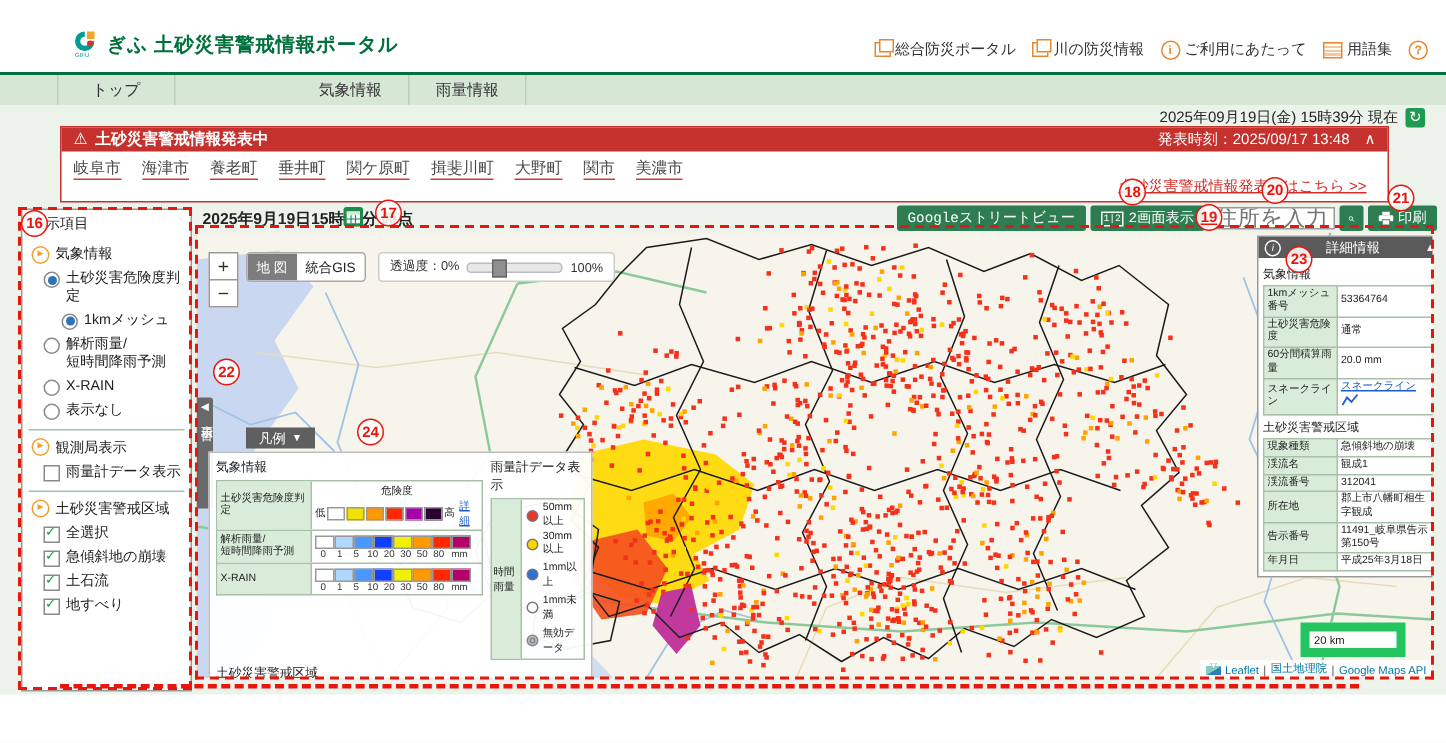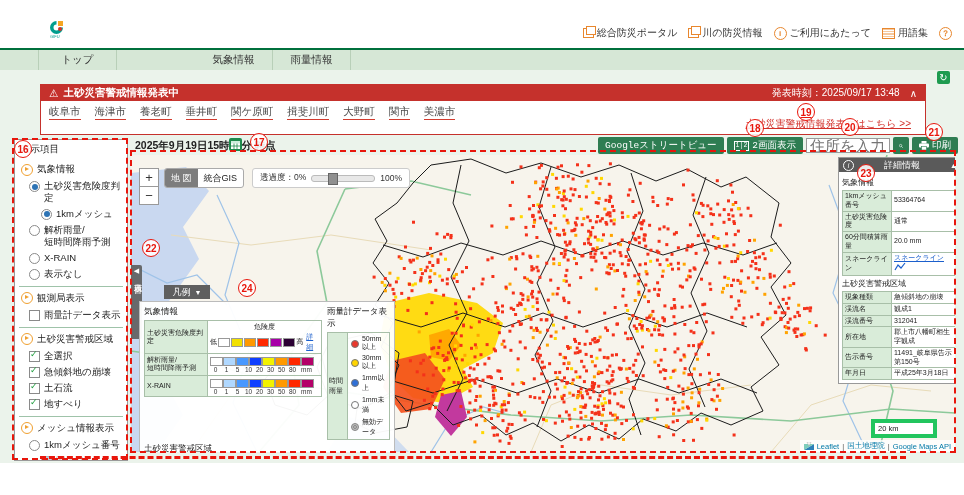--- a/index.html
+++ b/index.html
@@ -115,21 +115,21 @@
   .dt-eject{cursor:pointer;font-size:7px;}
   .dt-i{width:9px;height:9px;border:1px solid #fff;border-radius:50%;display:inline-flex;align-items:center;
         justify-content:center;font-size:6.5px;font-style:italic;}
   .dt-body{padding:3px;}
   .dt-sec{font-size:8px;margin:2px 0 2px 0;color:#222;}
   .dt-tbl{width:100%;border-collapse:collapse;}
   .dt-tbl td{border:1px solid #a8bfa8;padding:1px 2px;vertical-align:middle;font-size:7px;line-height:1.25;}
   .dt-tbl td.l{background:var(--cell_green);width:44px;}
   .dt-link{color:#1b5fcc;text-decoration:underline;cursor:pointer;}
   
-  .scalebar{position:absolute;right:18px;bottom:14px;width:52px;height:11px;background:#fff;border:4px solid #22c55e;
+  .scalebar{position:absolute;right:18px;bottom:14px;width:52px;height:11px;background:#fff;border:6px solid #22c55e;
             font-size:7.5px;color:#222;padding:0 3px;display:flex;align-items:center;}
   .attrib{position:absolute;right:0;bottom:0;background:rgba(255,255,255,.8);font-size:7.5px;padding:1px 4px;
           display:flex;align-items:center;gap:3px;color:#555;}
   .attrib a{color:#0078a8;text-decoration:none;cursor:pointer;}
   
   .dash{position:absolute;border:2.5px dashed var(--annotation_red);z-index:55;pointer-events:none;box-sizing:border-box;}
   .dashline{position:absolute;border-top:3px dashed var(--annotation_red);z-index:55;pointer-events:none;}
   .ann{position:absolute;width:16px;height:16px;border:1.5px solid var(--annotation_red);border-radius:50%;
        background:rgba(255,255,255,.88);color:var(--annotation_red);font-size:10px;font-weight:bold;z-index:60;
        display:flex;align-items:center;justify-content:center;pointer-events:none;}
@@ -139,20 +139,21 @@
 
 <div class="content-bg"></div>
 
 <div class="brand">
   <svg width="17" height="19" viewBox="0 0 17 19">
     <path d="M8.5,1 A6.5,6.5 0 1 0 15,7.5 L11.5,7.5 A3,3 0 1 1 8.5,4.5 Z" fill="#009e8e"></path>
     <rect x="10" y="1" width="5" height="5" fill="#f5a623"></rect>
     <circle cx="12" cy="9" r="2" fill="#d0342c"></circle>
     <text x="2" y="18" font-size="4" fill="#009e8e">GIFU</text>
   </svg>
+  <span class="brand-title">ぎふ 土砂災害警戒情報ポータル</span>
 </div>
 <div class="util">
   <a>
       <span class="win-ic"></span>
       <span>総合防災ポータル</span>
     </a>
   <a>
       <span class="win-ic"></span>
       <span>川の防災情報</span>
     </a>
@@ -171,20 +172,21 @@
 
 <nav class="tabs">
   <span class="sp"></span>
   <div class="tab">トップ</div>
   <div class="tab active">マップ</div>
   <div class="tab">気象情報</div>
   <div class="tab">雨量情報</div>
 </nav>
 
 <div class="status">
+  <span>2025年09月19日(金) 15時39分 現在</span>
   <span class="refresh-btn">↻</span>
 </div>
 
 <section class="alert">
   <div class="alert-head">
     <span class="l">
         <span>⚠</span>
         <span>土砂災害警戒情報発表中</span>
       </span>
     <span class="r">
@@ -258,34 +260,20 @@
           <span class="checkbox checked"></span>
           <span class="sb-label">急傾斜地の崩壊</span>
         </div>
         <div class="sb-item" style="padding-left: 10px;">
           <span class="checkbox checked"></span>
           <span class="sb-label">土石流</span>
         </div>
         <div class="sb-item" style="padding-left: 10px;">
           <span class="checkbox checked"></span>
           <span class="sb-label">地すべり</span>
-        </div>
-      </div>
-      <div class="sb-sec">
-        <div class="sb-head">
-          <span class="sec-icon"></span>
-          <span>メッシュ情報表示</span>
-        </div>
-        <div class="sb-item" style="padding-left: 10px;">
-          <span class="radio"></span>
-          <span class="sb-label">1kmメッシュ番号</span>
-        </div>
-        <div class="sb-item disabled" style="padding-left: 22px;">
-          <span class="checkbox dis"></span>
-          <span class="sb-label">圏外メッシュ表示</span>
         </div>
       </div>
     </div>
 </aside>
 
 <div class="map-time">2025年9月19日15時30分 時点</div>
 <div class="cal-btn">
   <svg width="9" height="9" viewBox="0 0 9 9">
     <rect x="0" y="1" width="9" height="8" fill="#fff"></rect>
       <rect x="0" y="1" width="9" height="2.5" fill="#cdeedd"></rect>
@@ -1718,18 +1706,18 @@
     <a>Google Maps API</a>
   </div>
 </div>
 
 <div class="dash" style="left:12px;top:138px;width:116px;height:322px;"></div>
 <div class="dash" style="left:130px;top:150px;width:826px;height:303px;"></div>
 <div class="dashline" style="left:40px;top:456px;width:866px;"></div>
 <div class="ann" style="left:14px;top:140px;">16</div>
 <div class="ann" style="left:250px;top:133px;">17</div>
 <div class="ann" style="left:746px;top:119px;">18</div>
-<div class="ann" style="left:797px;top:103px;text-decoration:underline;">19</div>
+<div class="ann" style="left:797px;top:136px;text-decoration:underline;">19</div>
 <div class="ann" style="left:841px;top:118px;">20</div>
 <div class="ann" style="left:925px;top:123px;">21</div>
 <div class="ann" style="left:142px;top:239px;">22</div>
 <div class="ann" style="left:857px;top:164px;">23</div>
 <div class="ann" style="left:238px;top:279px;">24</div>
 
 </body></html>

